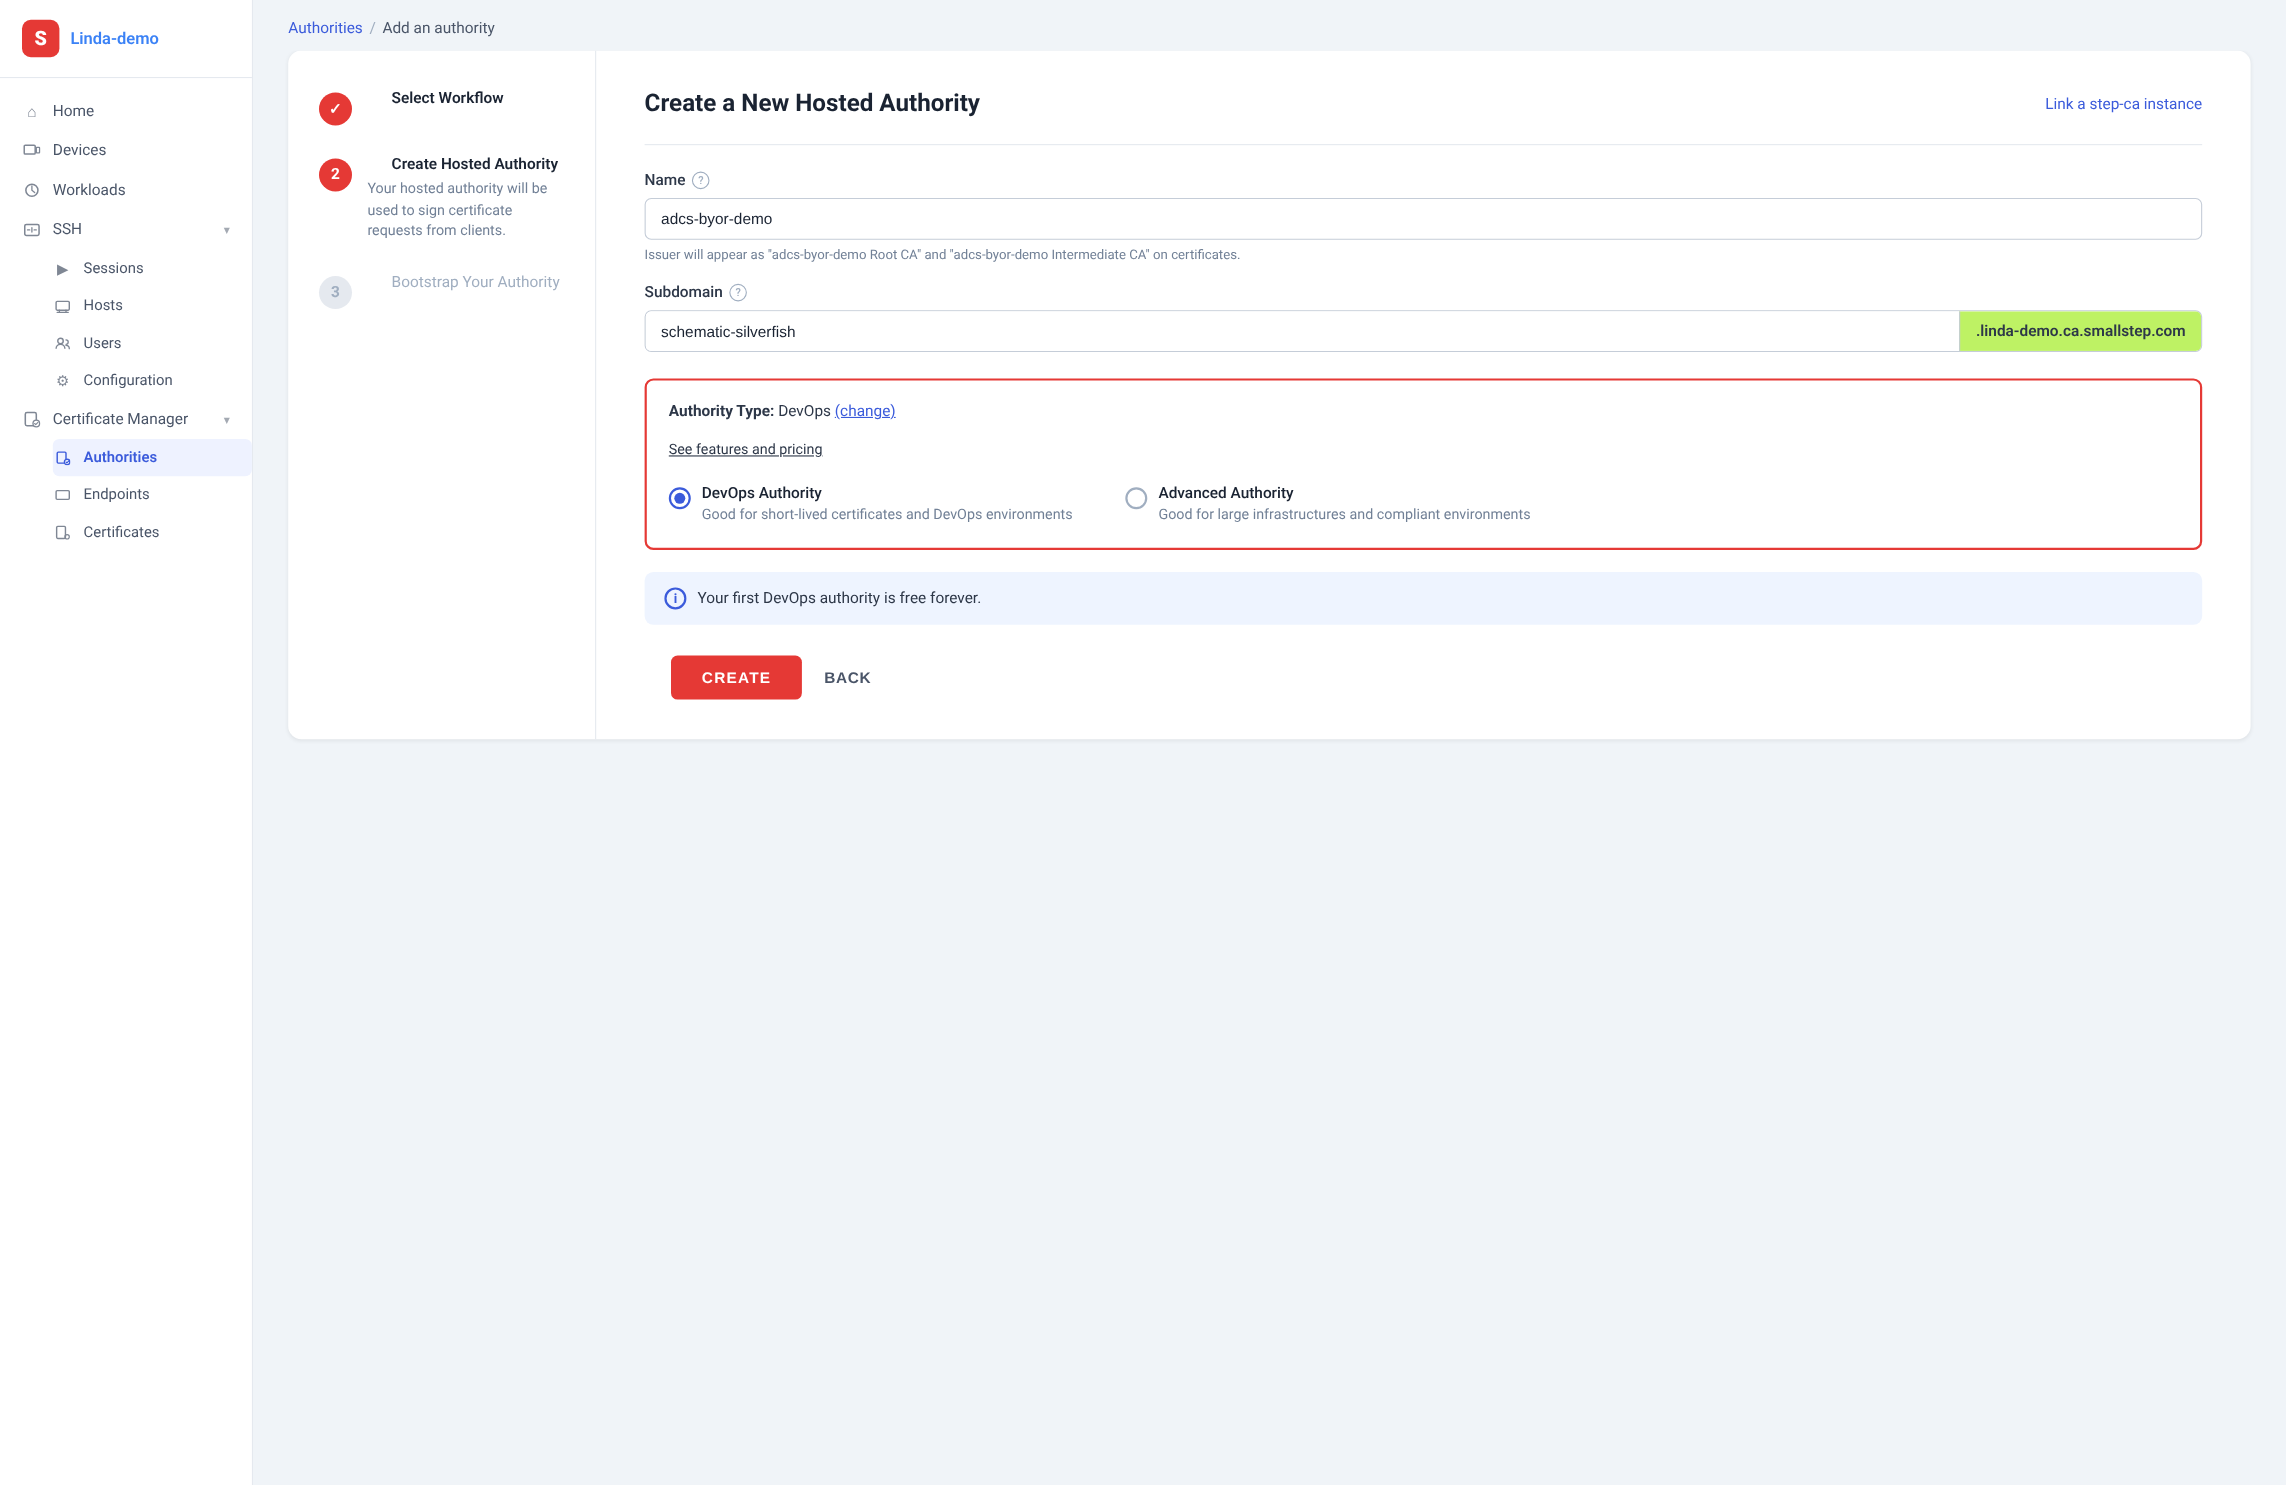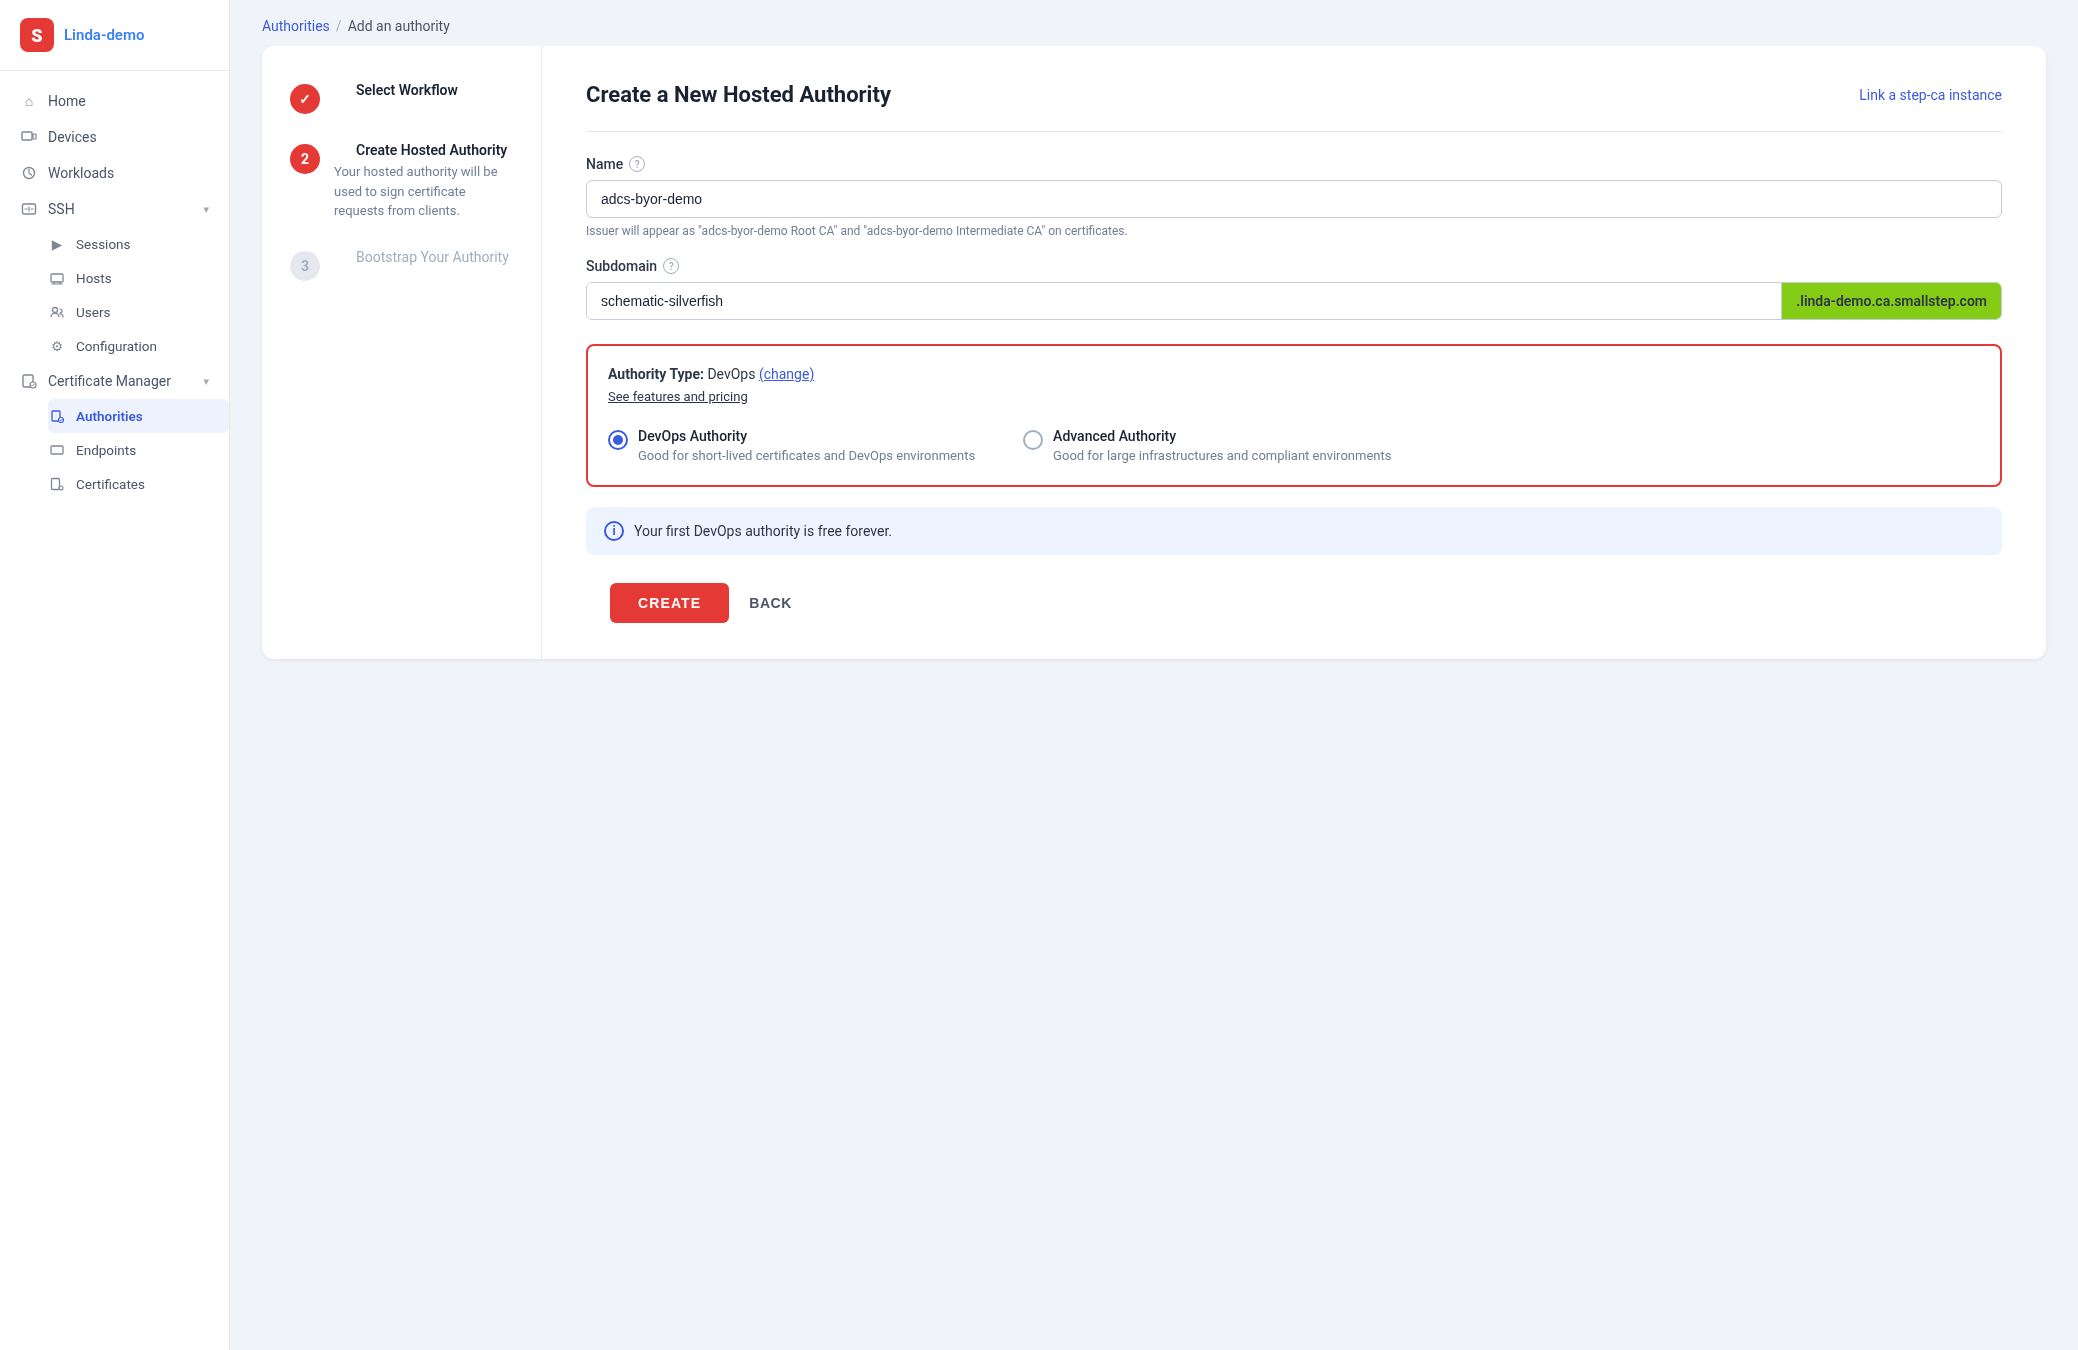--- a/index.html
+++ b/index.html
@@ -245,39 +245,39 @@
       flex: 1;
       padding: 10px 14px;
       border: none;
       font-size: 14px;
       color: #1a2332;
       outline: none;
       min-width: 0;
     }
     .subdomain-suffix {
       padding: 10px 14px;
-      background: #84cc16;
+      background: #bef264;
       border-left: 1.5px solid #c5cdd8;
       font-size: 14px;
       font-weight: 600;
       color: #2d3748;
       white-space: nowrap;
     }
 
     
     .authority-type-box {
       border: 2px solid #e53935;
       border-radius: 8px;
       padding: 20px;
       margin-bottom: 20px;
     }
     .authority-type-header {
       font-size: 14px;
       color: #2d3748;
-      margin-bottom: 4px;
+      margin-bottom: 16px;
     }
     .authority-type-header strong { font-weight: 700; }
     .change-link {
       color: #3b5bdb;
       text-decoration: underline;
       cursor: pointer;
       font-size: 14px;
     }
     .features-link {
       color: #2d3748;

